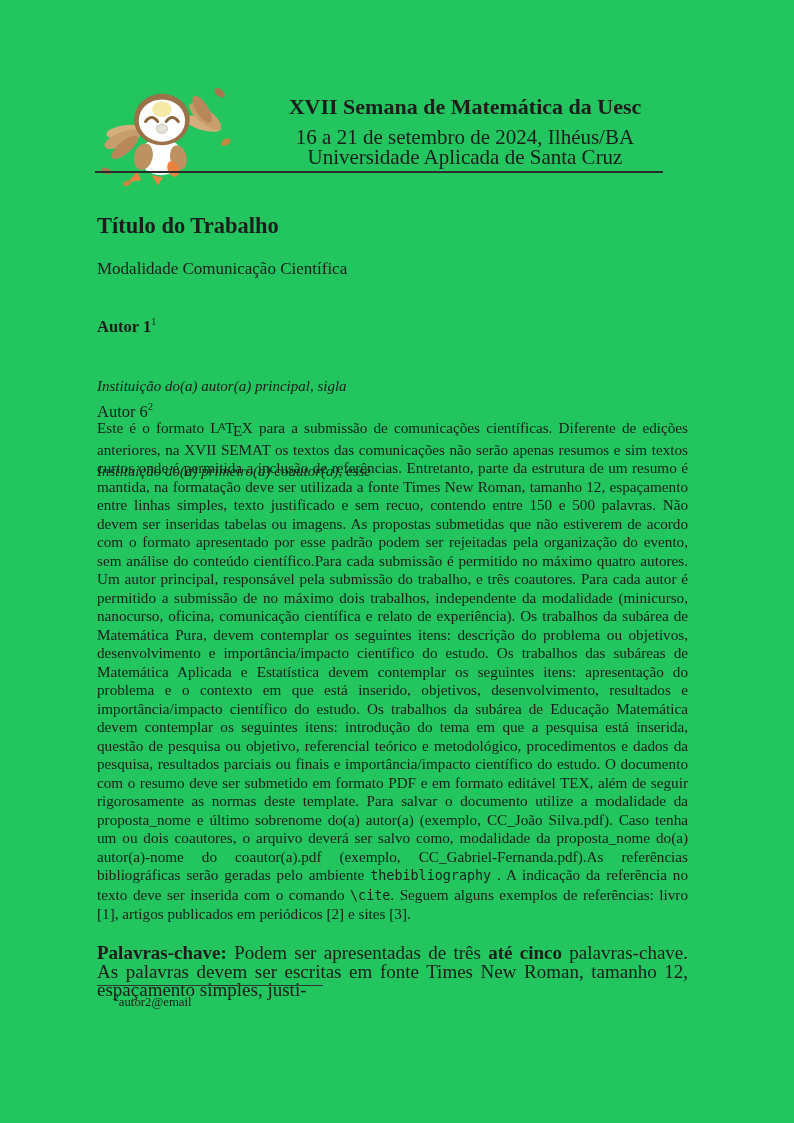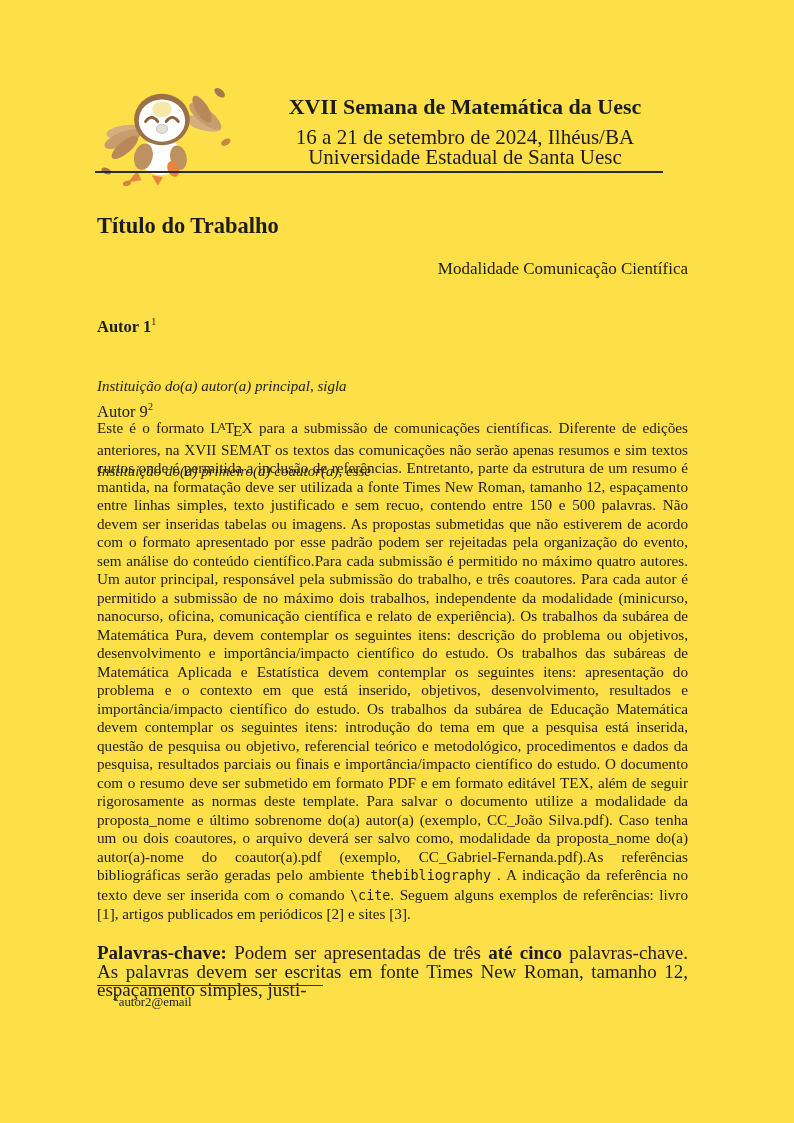--- a/index.html
+++ b/index.html
@@ -1,29 +1,29 @@
 <!DOCTYPE html>
 <html><head>
 <meta charset="utf-8">
 <style>
   html,body{margin:0;padding:0;background:#e9e9e9;}
-  .page{position:relative;width:794px;height:1123px;background:#fde047;margin:0 auto;
+  .page{position:relative;width:794px;height:1123px;background:#22c55e;margin:0 auto;
         font-family:"Liberation Serif","DejaVu Serif",serif;color:#1c1c1c;overflow:hidden;}
 
   .logo{position:absolute;left:96px;top:82px;width:136px;height:108px;}
 
   .header-text{position:absolute;left:232px;top:94px;width:466px;text-align:center;}
   .h-title{font-size:22px;font-weight:bold;margin-bottom:7px;white-space:nowrap;}
   .h-line{font-size:21px;line-height:20px;}
 
   .header-rule{position:absolute;left:95px;top:171px;width:568px;height:2px;background:#2b2b2b;}
 
   .work-title{position:absolute;left:97px;top:213px;width:591px;
               font-size:22.5px;font-weight:bold;}
-  .work-subtitle{position:absolute;left:97px;top:259px;width:591px;text-align:right;font-size:17px;}
+  .work-subtitle{position:absolute;left:97px;top:259px;width:591px;text-align:left;font-size:17px;}
 
   .authors{position:absolute;left:97px;top:312px;width:591px;font-size:16.5px;line-height:20.8px;}
   .author-affil{font-style:italic;font-size:15px;margin-top:39px;}
   .bold{font-weight:bold;text-align:center;}
   .authors sup{font-size:10px;}
 
   .body-par{position:absolute;left:97px;top:417px;width:591px;height:526px;overflow:hidden;
             margin:0;font-size:15.2px;line-height:18.5px;text-align:justify;}
   .mono{font-family:"DejaVu Sans Mono","Liberation Mono",monospace;font-size:13.4px;}
   .latex{white-space:nowrap;}
@@ -72,31 +72,31 @@
 
     <ellipse cx="120" cy="10" rx="6" ry="3.5" fill="#a5794c" transform="rotate(40 120 10)"></ellipse>
     <ellipse cx="126" cy="58" rx="5" ry="3" fill="#c9873f" transform="rotate(-30 126 58)"></ellipse>
     <ellipse cx="10" cy="86" rx="5" ry="3" fill="#a5794c" transform="rotate(25 10 86)"></ellipse>
     <ellipse cx="30" cy="98" rx="4" ry="2.5" fill="#c9873f" transform="rotate(-15 30 98)"></ellipse>
   </svg>
 
   <div class="header-text">
     <div class="h-title">XVII Semana de Matemática da Uesc</div>
     <div class="h-line">16 a 21 de setembro de 2024, Ilhéus/BA</div>
-    <div class="h-line">Universidade Estadual de Santa Uesc</div>
+    <div class="h-line">Universidade Aplicada de Santa Cruz</div>
   </div>
   <div class="header-rule"></div>
 
   <div class="work-title">Título do Trabalho</div>
   <div class="work-subtitle">Modalidade Comunicação Científica</div>
 
   <div class="authors">
     <div><span class="bold">Autor 1</span><sup>1</sup></div>
     <div class="author-affil">Instituição do(a) autor(a) principal, sigla</div>
-    <div><span>Autor 9</span><sup>2</sup></div>
+    <div><span>Autor 6</span><sup>2</sup></div>
     <div class="author-affil">Instituição do(a) primeiro(a) coautor(a), esse</div>
   </div>
 
   <p class="body-par"><span>Este é o formato </span><span class="latex"><span>L</span><span class="lx-a">A</span><span>T</span><span class="lx-e">E</span><span>X</span></span><span> para a submissão de comunicações científicas. Diferente de edições anteriores, na XVII SEMAT os textos das comunicações não serão apenas resumos e sim textos curtos onde é permitida a inclusão de referências. Entretanto, parte da estrutura de um resumo é mantida, na formatação deve ser utilizada a fonte Times New Roman, tamanho 12, espaçamento entre linhas simples, texto justificado e sem recuo, contendo entre 150 e 500 palavras. Não devem ser inseridas tabelas ou imagens. As propostas submetidas que não estiverem de acordo com o formato apresentado por esse padrão podem ser rejeitadas pela organização do evento, sem análise do conteúdo científico.Para cada submissão é permitido no máximo quatro autores. Um autor principal, responsável pela submissão do trabalho, e três coautores. Para cada autor é permitido a submissão de no máximo dois trabalhos, independente da modalidade (minicurso, nanocurso, oficina, comunicação científica e relato de experiência). Os trabalhos da subárea de Matemática Pura, devem contemplar os seguintes itens: descrição do problema ou objetivos, desenvolvimento e importância/impacto científico do estudo. Os trabalhos das subáreas de Matemática Aplicada e Estatística devem contemplar os seguintes itens: apresentação do problema e o contexto em que está inserido, objetivos, desenvolvimento, resultados e importância/impacto científico do estudo. Os trabalhos da subárea de Educação Matemática devem contemplar os seguintes itens: introdução do tema em que a pesquisa está inserida, questão de pesquisa ou objetivo, referencial teórico e metodológico, procedimentos e dados da pesquisa, resultados parciais ou finais e importância/impacto científico do estudo. O documento com o resumo deve ser submetido em formato PDF e em formato editável TEX, além de seguir rigorosamente as normas deste template. Para salvar o documento utilize a modalidade da proposta_nome e último sobrenome do(a) autor(a) (exemplo, CC_João Silva.pdf). Caso tenha um ou dois coautores, o arquivo deverá ser salvo como, modalidade da proposta_nome do(a) autor(a)-nome do coautor(a).pdf (exemplo, CC_Gabriel-Fernanda.pdf).As referências bibliográficas serão geradas pelo ambiente </span><span class="mono">thebibliography</span><span> . A indicação da referência no texto deve ser inserida com o comando </span><span class="mono">\cite</span><span>. Seguem alguns exemplos de referências: livro [1], artigos publicados em periódicos [2] e sites [3].</span></p>
 
   <p class="keywords"><span class="bold">Palavras-chave:</span><span> Podem ser apresentadas de três </span><span class="bold">até cinco</span><span> palavras-chave. As palavras devem ser escritas em fonte Times New Roman, tamanho 12, espaçamento simples, justi-</span></p>
 
   <div class="footnotes">
     <div class="fn-rule"></div>
     <div class="fn-line"><sup>2</sup><span>autor2@email</span></div>

